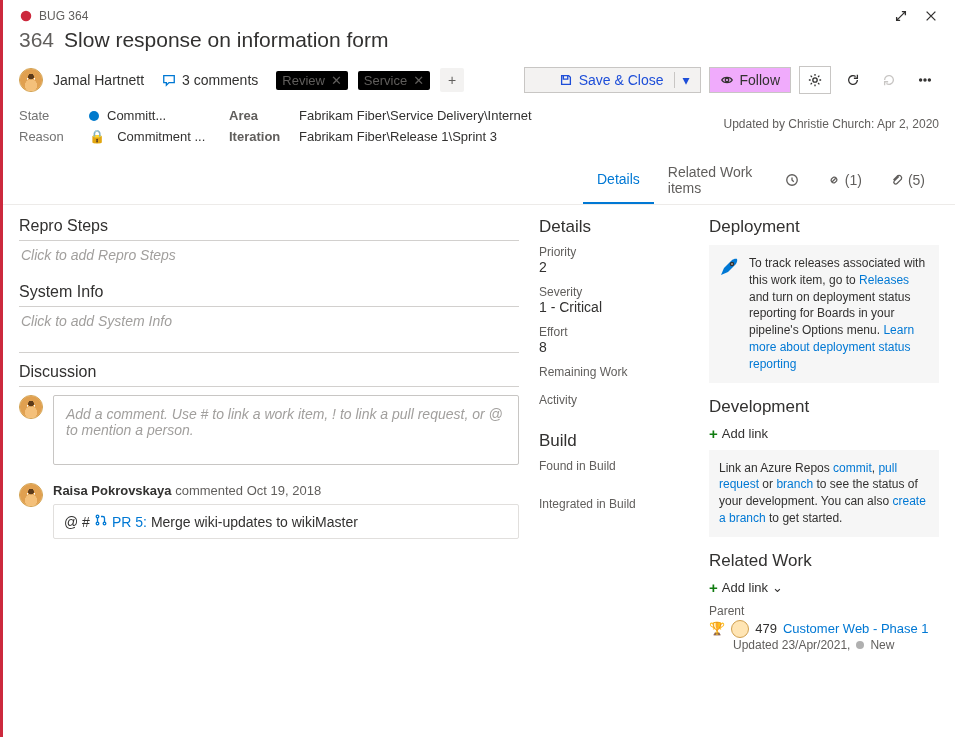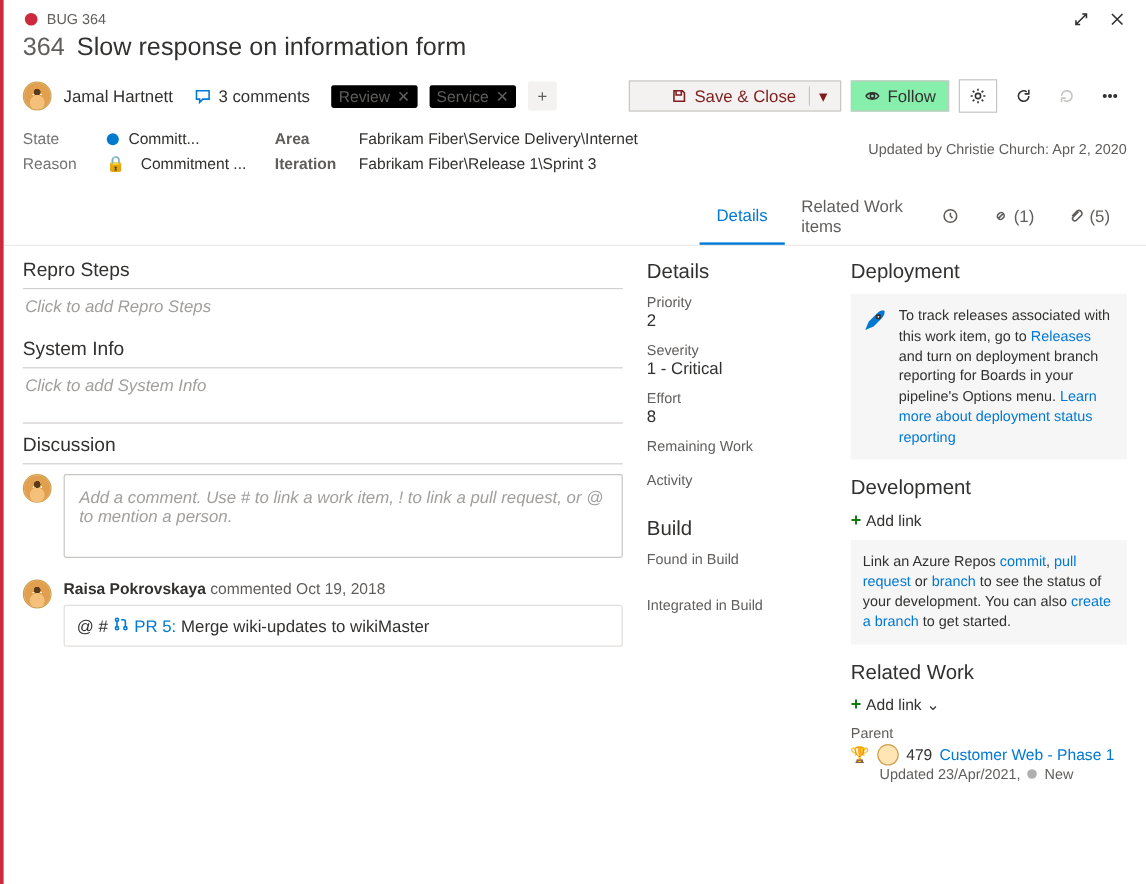--- a/index.html
+++ b/index.html
@@ -17,22 +17,22 @@
 .toolbar{display:flex;align-items:center;padding:4px 16px 14px 16px;gap:10px;}
 .avatar{width:24px;height:24px;border-radius:50%;background:#ffe5b4;border:1px solid #d0a050;position:relative;overflow:hidden;}
 .avatar::after{content:"";position:absolute;inset:0;background:radial-gradient(circle at 50% 35%,#5b3a1a 15%,transparent 16%),radial-gradient(circle at 35% 45%,#fff 3%,transparent 4%),radial-gradient(circle at 65% 45%,#fff 3%,transparent 4%),radial-gradient(circle at 50% 75%,#f4c07a 30%,#e0a050 32%);}
 .assignee{font-size:14px;color:#323130;margin-right:8px;}
 .comments-ind{display:flex;align-items:center;gap:6px;color:#323130;font-size:14px;cursor:pointer;margin-right:8px;}
 .comments-ind svg{color:#0078d4;}
 .tag{background:#000000;color:#605e5c;padding:2px 6px;border-radius:2px;font-size:13px;display:flex;align-items:center;gap:6px;cursor:pointer;}
 .tag .x{color:#605e5c;cursor:pointer;}
 .tag-add{width:24px;height:24px;background:#f3f2f1;display:flex;align-items:center;justify-content:center;color:#605e5c;border-radius:2px;cursor:pointer;}
 .toolbar-right{margin-left:auto;display:flex;align-items:center;gap:8px;}
-.btn{border:1px solid #c8c6c4;background:#86efac;padding:4px 10px;color:#323130;font-size:14px;display:flex;align-items:center;gap:6px;cursor:pointer;}
-.btn.disabled{color:#7f1d1d;background:#f3f2f1;cursor:not-allowed;padding-left:34px;}
+.btn{border:1px solid #c8c6c4;background:#f0abfc;padding:4px 10px;color:#323130;font-size:14px;display:flex;align-items:center;gap:6px;cursor:pointer;}
+.btn.disabled{color:#1d4ed8;background:#f3f2f1;cursor:not-allowed;padding-left:34px;}
 .btn .chev-split{border-left:1px solid #c8c6c4;padding-left:8px;margin-left:4px;}
 .icon-btn{width:32px;height:28px;border:1px solid #c8c6c4;background:#fff;display:flex;align-items:center;justify-content:center;cursor:pointer;color:#323130;}
 .plain-btn{width:28px;height:28px;display:flex;align-items:center;justify-content:center;cursor:pointer;color:#323130;}
 .plain-btn.disabled{color:#c8c6c4;cursor:not-allowed;}
 .meta-row{display:flex;padding:0 16px 6px 16px;font-size:13px;align-items:center;}
 .meta-row .label{color:#737373;width:70px;}
 .meta-row .state-val{display:flex;align-items:center;gap:8px;width:140px;}
 .state-dot{width:10px;height:10px;border-radius:50%;background:#007acc;}
 .meta-row .label2{color:#605e5c;width:70px;font-weight:bold;}
 .meta-row .path{color:#323130;}
@@ -266,21 +266,21 @@
       <div class="field-label">Integrated in Build</div>
     </div>
 
     <div class="col3">
       <div class="sect-head">Deployment</div>
       <div class="info-box">
         <span class="box-icon"><svg viewBox="0 0 24 24" style="width:24px;height:24px">
               <path fill="#0078d4" stroke="none" d="M4 20l3-7 7-7c3-3 6-2 6-2s1 3-2 6l-7 7-7 3z"></path>
               <circle cx="15" cy="9" r="1.5" fill="#fff"></circle>
             </svg></span>
-        <span>To track releases associated with this work item, go to </span><a>Releases</a><span> and turn on deployment branch reporting for Boards in your pipeline's Options menu. </span><a>Learn more about deployment status reporting</a>
+        <span>To track releases associated with this work item, go to </span><a>Releases</a><span> and turn on deployment status reporting for Boards in your pipeline's Options menu. </span><a>Learn more about deployment status reporting</a>
       </div>
 
       <div class="sect-head">Development</div>
       <div class="add-link">
           <span class="plus">+</span>
           <span>Add link</span>
         </div>
       <div class="info-box" style="padding-left:10px">
         <span>Link an Azure Repos </span><a>commit</a>, <a>pull request</a><span> or </span><a>branch</a><span> to see the status of your development. You can also </span><a>create a branch</a><span> to get started.</span>
       </div>

